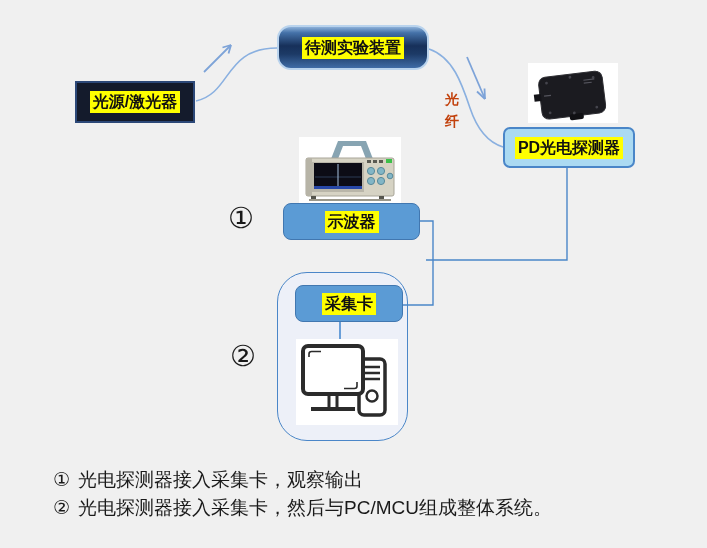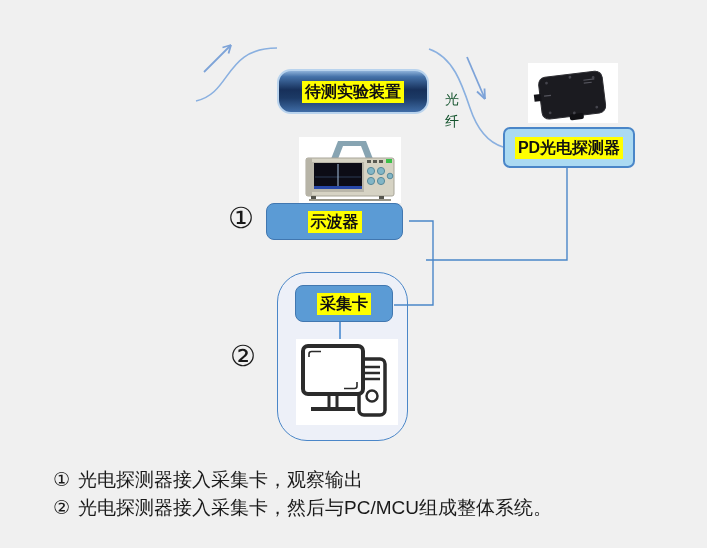--- a/index.html
+++ b/index.html
@@ -28,53 +28,52 @@
   .dark-box{
     left:75px;top:81px;width:120px;height:42px;
     background:var(--dark_box,#141b2c);
     border:2px solid var(--dark_box_border,#2c4878);
   }
   .glossy-box{
     left:277px;top:25px;width:152px;height:45px;
     border-radius:14px;
     background:linear-gradient(180deg,#8db1d9 0%,#4572a9 14%,#17305a 46%,#1c3a66 66%,#3f6ca6 100%);
     border:2px solid #b9d3ed;
-    margin-top:44px;
   }
   .pd-box{
     left:503px;top:127px;width:132px;height:41px;
     background:var(--pd_fill,#abdaf2);
     border:2px solid var(--pd_border,#4a86c8);
     border-radius:7px;
   }
   .blue-box{
     background:var(--box_blue,#5b9bd5);
     border:1.5px solid var(--box_blue_border,#4177b0);
     border-radius:8px;
   }
-  .osc-box{left:266px;top:203px;width:137px;height:37px;}
-  .daq-box{left:295px;top:285px;width:98px;height:37px;}
+  .osc-box{left:283px;top:203px;width:137px;height:37px;}
+  .daq-box{left:295px;top:285px;width:108px;height:37px;}
   .daq-container{
     position:absolute;left:277px;top:272px;width:131px;height:169px;
     background:var(--container_fill,#edf0f8);
     border:1.5px solid var(--connector,#4a86c8);
     border-radius:30px;
     box-sizing:border-box;
     z-index:0;
   }
   .circled{
     position:absolute;z-index:2;
     font-size:29px;line-height:1;color:#1a1a1a;
   }
   .c1{left:228px;top:204px;}
   .c2{left:230px;top:342px;}
   .fiber{
     position:absolute;left:445px;top:88px;width:18px;
-    font-size:14px;line-height:1.6;color:#14532d;
-    word-break:break-all;z-index:2;
+    font-size:14px;line-height:1.6;color:#c2410c;
+    word-break:break-all;z-index:2;font-weight:bold;
   }
   .img-patch{position:absolute;z-index:2;}
   .notes{
     position:absolute;left:53px;top:466px;z-index:2;
     color:#1a1a1a;font-size:19px;line-height:28px;
   }
   .note-line{display:flex;gap:8px;white-space:nowrap;}
   svg.wires{z-index:1;position:absolute;left:0;top:0;}
 </style>
 </head>
@@ -100,20 +99,23 @@
       <path d="M485,99 L484.5,88.5 M485,99 L477,91.5"></path>
     </g>
 
     <path d="M567,168 L567,260 L426,260" fill="none" stroke="#4a86c8" stroke-width="1.4"></path>
 
     <path d="M409,221 L433,221 L433,305 L394,305" fill="none" stroke="#4a86c8" stroke-width="1.4"></path>
 
     <path d="M340,322 L340,340" fill="none" stroke="#6a9fd8" stroke-width="2"></path>
   </svg>
 
+  <div class="node dark-box">
+    <span class="hl">光源/激光器</span>
+  </div>
 
   <div class="node glossy-box">
     <span class="hl">待测实验装置</span>
   </div>
 
   <div class="fiber">光纤</div>
 
   <div class="img-patch" style="left:528px;top:63px;">
     <svg width="90" height="60" viewBox="0 0 90 60">
       <rect width="90" height="60" fill="#ffffff"></rect>

